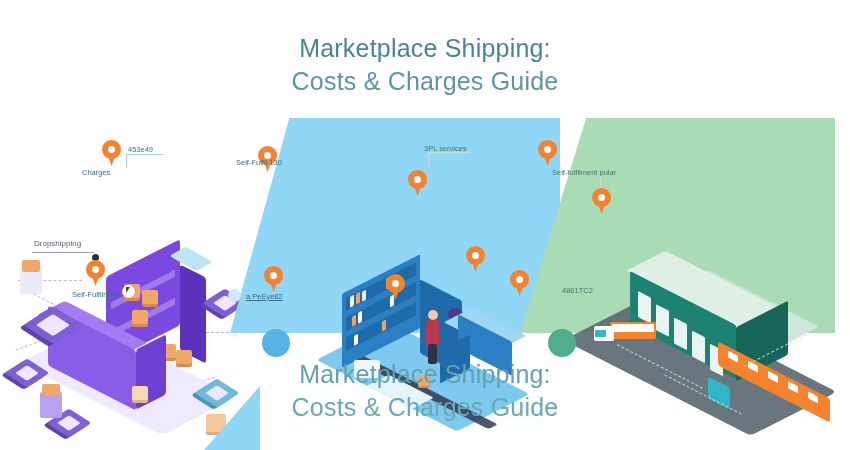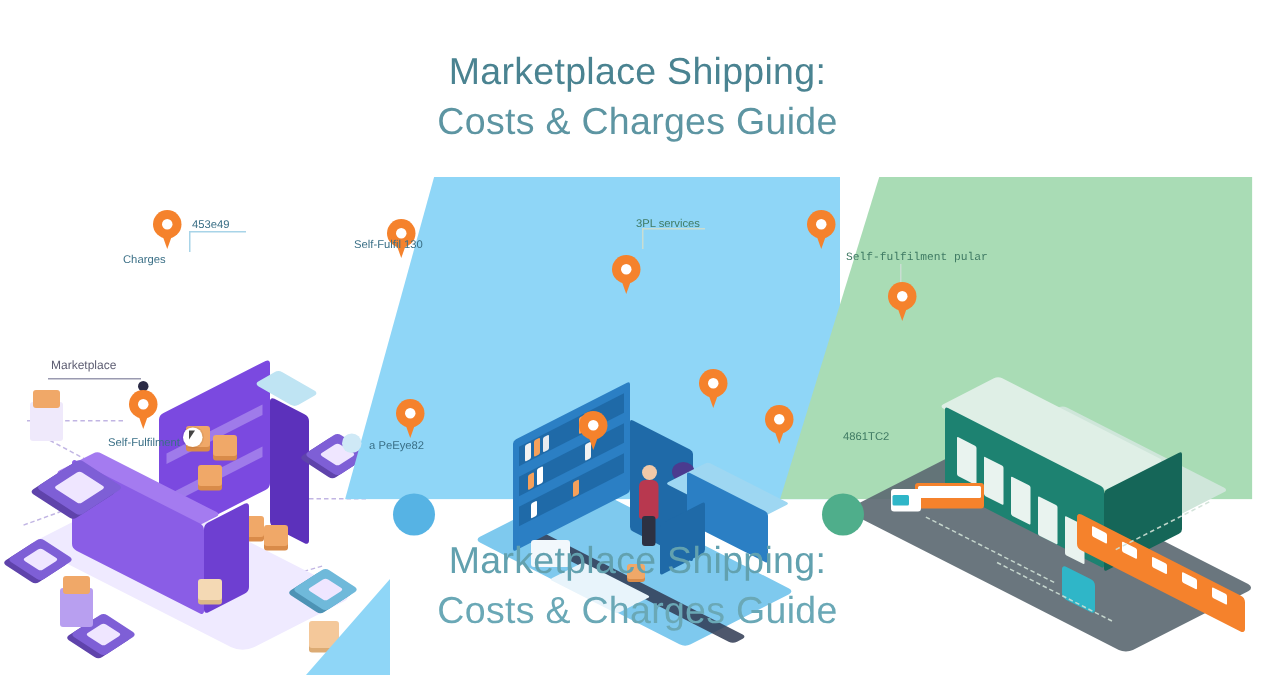--- a/index.html
+++ b/index.html
@@ -330,21 +330,21 @@
           <i></i>
         </div>
 
       <div class="hut" style="left:40px;top:156px;background:#b89ff0;"></div>
       <div class="box" style="left:206px;top:178px;background:#f4c89a;box-shadow:0 3px 0 #dcab74;width:20px;height:18px;"></div>
 
       <div class="blue-chip" style="left:176px;top:14px;"></div>
       <div class="blue-wedge"></div>
 
       <div style="position:absolute;left:92px;top:18px;width:7px;height:7px;border-radius:50%;background:#2b2b46;"></div>
-      <div style="position:absolute;left:34px;top:3px;font-size:8px;color:#5d5d72;white-space:nowrap;">Marketplace</div>
+      <div style="position:absolute;left:34px;top:3px;font-size:8px;color:#5d5d72;white-space:nowrap;">Dropshipping</div>
       <div style="position:absolute;left:32px;top:16px;width:62px;border-top:1px solid #9a9ab0;"></div>
     </div>
 
     <div class="panel panel-blue"></div>
 
     <div class="midwrap">
       <div class="floor"></div>
       <div class="floor-edge"></div>
 
       <div class="bookcase">
@@ -401,21 +401,21 @@
     </div>
     <div class="pinlabel lbl-blue" style="left:72px;top:172px;">Self-Fulfilment</div>
     <div class="cursor-badge" style="left:122px;top:167px;"></div>
 
     <div class="pin" style="left:264px;top:148px;">
       <span class="bulb"></span>
         <span class="tip"></span>
         <span class="dot"></span>
     </div>
     <div class="blank-badge" style="left:228px;top:171px;"></div>
-    <div class="pinlabel lbl-blue" style="left:246px;top:174px;">a PeEye82</div>
+    <div class="pinlabel lbl-blue" style="left:246px;top:174px;text-decoration:underline;">a PeEye82</div>
 
     <div class="leader-b" style="left:126px;top:36px;height:14px;"></div>
     <div class="leader-bh" style="left:126px;top:36px;width:38px;"></div>
 
     <div class="panel panel-green"></div>
 
     <div class="grnwrap">
       <div class="yard"></div>
 
       <div class="wh-roof2"></div>
@@ -453,21 +453,21 @@
     <div class="pinlabel lbl-green" style="left:424px;top:26px;">3PL services</div>
     <div class="leader" style="left:428px;top:34px;height:14px;"></div>
     <div class="leader-h" style="left:428px;top:34px;width:42px;"></div>
 
     <div class="pin" style="left:408px;top:52px;">
       <span class="bulb"></span>
         <span class="tip"></span>
         <span class="dot"></span>
     </div>
 
-    <div class="pinlabel lbl-green" style="left:564px;top:50px;font-family:Liberation Mono, monospace;">Self-fulfilment pular</div>
+    <div class="pinlabel lbl-green" style="left:552px;top:50px;">Self-fulfilment pular</div>
     <div class="leader" style="left:600px;top:58px;height:12px;"></div>
 
     <div class="pin" style="left:592px;top:70px;">
       <span class="bulb"></span>
         <span class="tip"></span>
         <span class="dot"></span>
     </div>
     <div class="pin" style="left:538px;top:22px;">
       <span class="bulb"></span>
         <span class="tip"></span>

